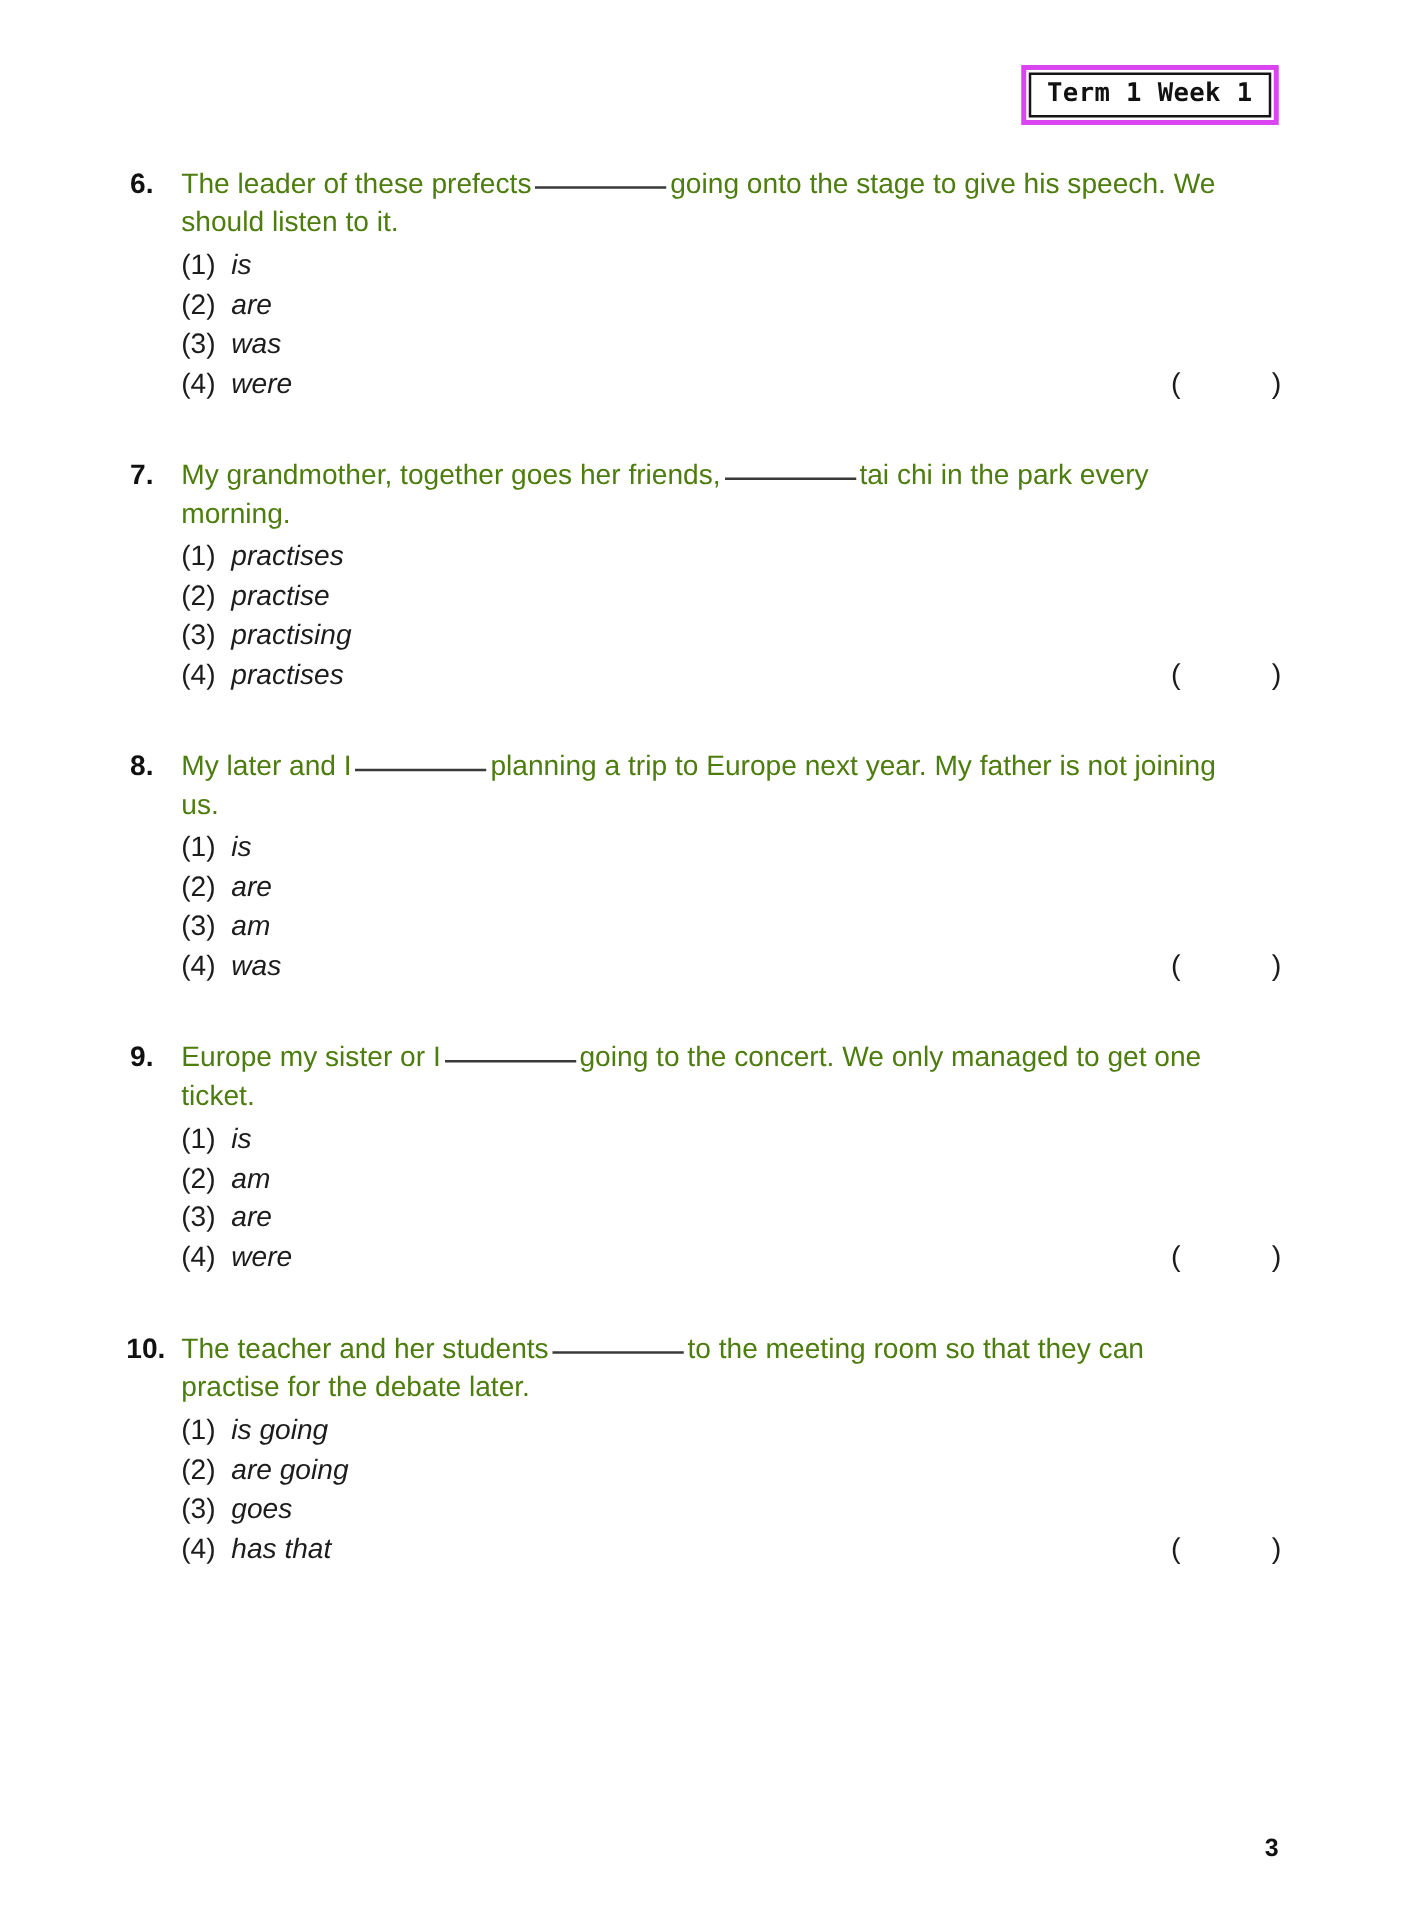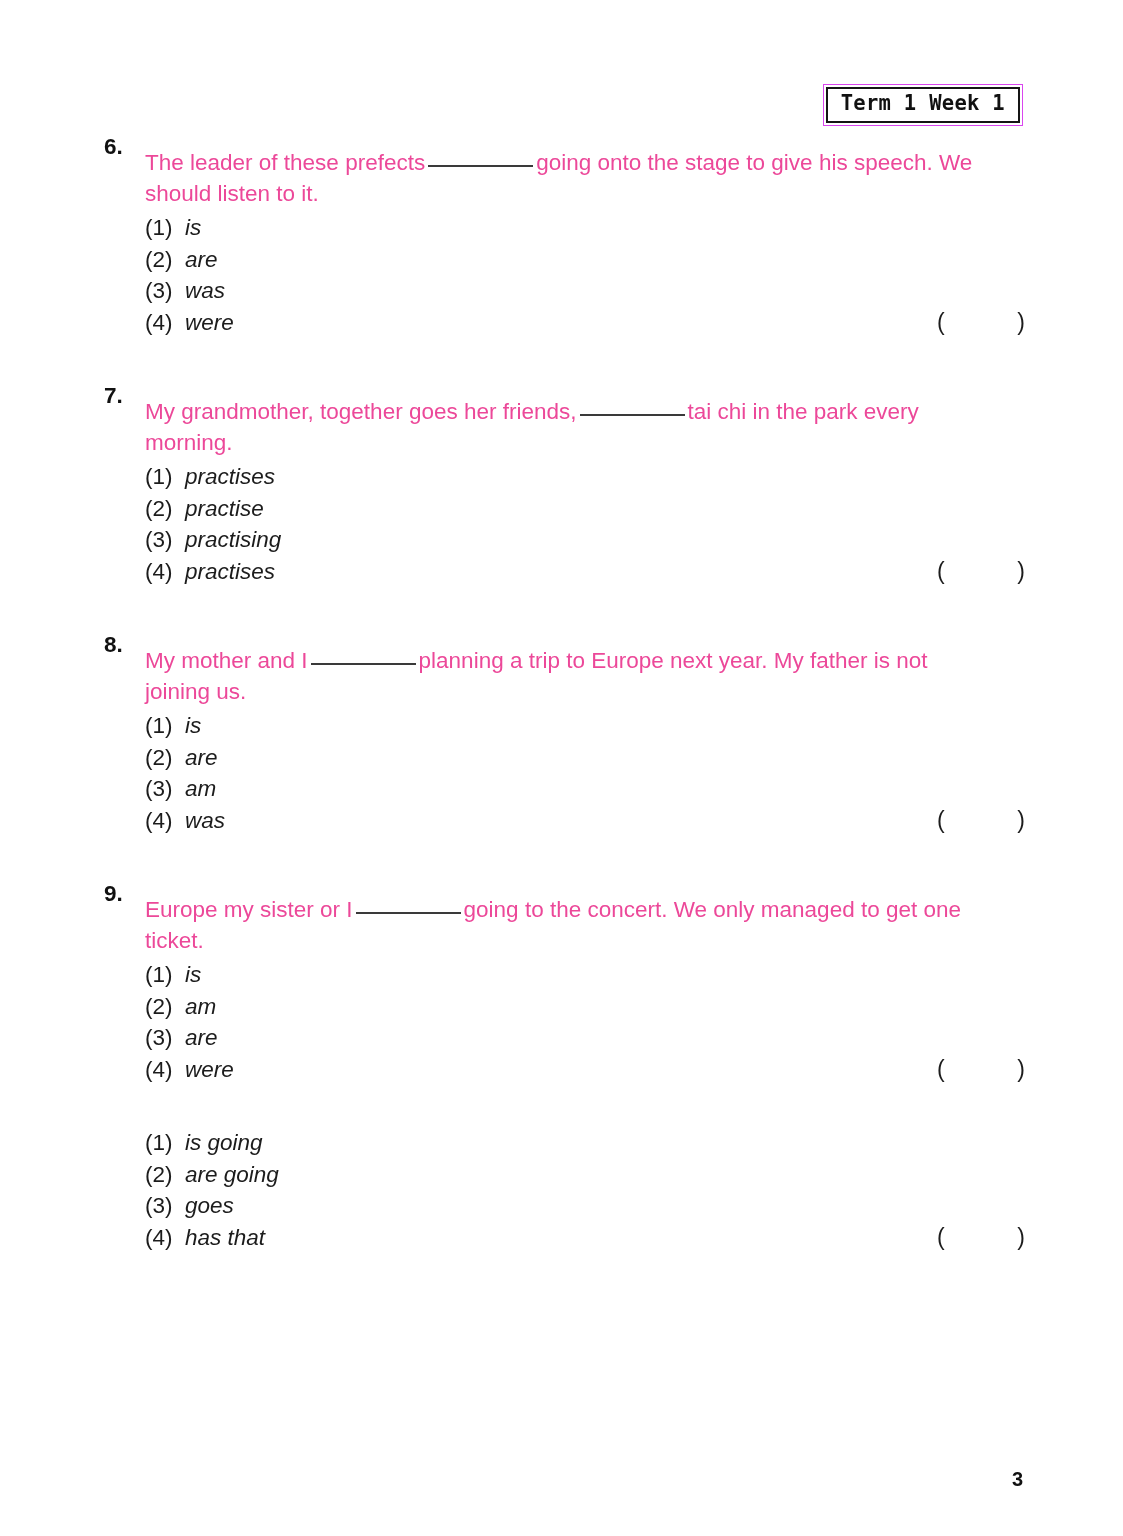--- a/index.html
+++ b/index.html
@@ -18,24 +18,23 @@
 
   
   .page-header {
     position: absolute;
     top: 52px;
     right: 100px;
     display: flex;
     justify-content: flex-end;
   }
   .term-box {
-    border: 1px solid #d946ef;
+    border: 4px solid #d946ef;
     padding: 2px;
     background: #ffffff;
-    margin-top: 32px;
   }
   .term-box-inner {
     border: 2px solid #151515;
     padding: 3px 13px 5px 13px;
     font-family: "DejaVu Sans Mono", "Liberation Mono", monospace;
     font-weight: bold;
     font-size: 20.5px;
     letter-spacing: 0.3px;
     line-height: 1.15;
     color: #111111;
@@ -70,23 +69,22 @@
   }
   .q-number.wide {
     margin-left: -3px;
     width: 44px;
     flex: 0 0 44px;
   }
   .q-stem {
     flex: 1 1 auto;
     font-size: 22.5px;
     line-height: 31px;
-    color: #ec4899;
+    color: #4d7c0f;
     max-width: 852px;
-    margin-top: 16px;
   }
 
   .blank-line {
     display: inline-block;
     width: 105px;
     height: 0;
     border-bottom: 2px solid #3a3a3a;
     vertical-align: 3px;
     margin: 0 3px;
   }
@@ -188,21 +186,21 @@
         <div class="option-row">
           <span class="opt-label">(4)</span>
           <span class="opt-text">practises</span>
           <span class="answer-bracket">(  )</span>
         </div>
       </div>
     </div>
     <div class="question">
       <div class="q-head">
         <div class="q-number">8.</div>
-        <div class="q-stem"><span>My mother and I</span><span class="blank-line"></span><span>planning a trip to Europe next year. My father is not joining us.</span></div>
+        <div class="q-stem"><span>My later and I</span><span class="blank-line"></span><span>planning a trip to Europe next year. My father is not joining us.</span></div>
       </div>
       <div class="options">
         <div class="option-row">
           <span class="opt-label">(1)</span>
           <span class="opt-text">is</span>
         </div>
         <div class="option-row">
           <span class="opt-label">(2)</span>
           <span class="opt-text">are</span>
         </div>
@@ -236,20 +234,24 @@
           <span class="opt-text">are</span>
         </div>
         <div class="option-row">
           <span class="opt-label">(4)</span>
           <span class="opt-text">were</span>
           <span class="answer-bracket">(  )</span>
         </div>
       </div>
     </div>
     <div class="question">
+      <div class="q-head">
+        <div class="q-number wide">10.</div>
+        <div class="q-stem"><span>The teacher and her students</span><span class="blank-line"></span><span>to the meeting room so that they can practise for the debate later.</span></div>
+      </div>
       <div class="options">
         <div class="option-row">
           <span class="opt-label">(1)</span>
           <span class="opt-text">is going</span>
         </div>
         <div class="option-row">
           <span class="opt-label">(2)</span>
           <span class="opt-text">are going</span>
         </div>
         <div class="option-row">

